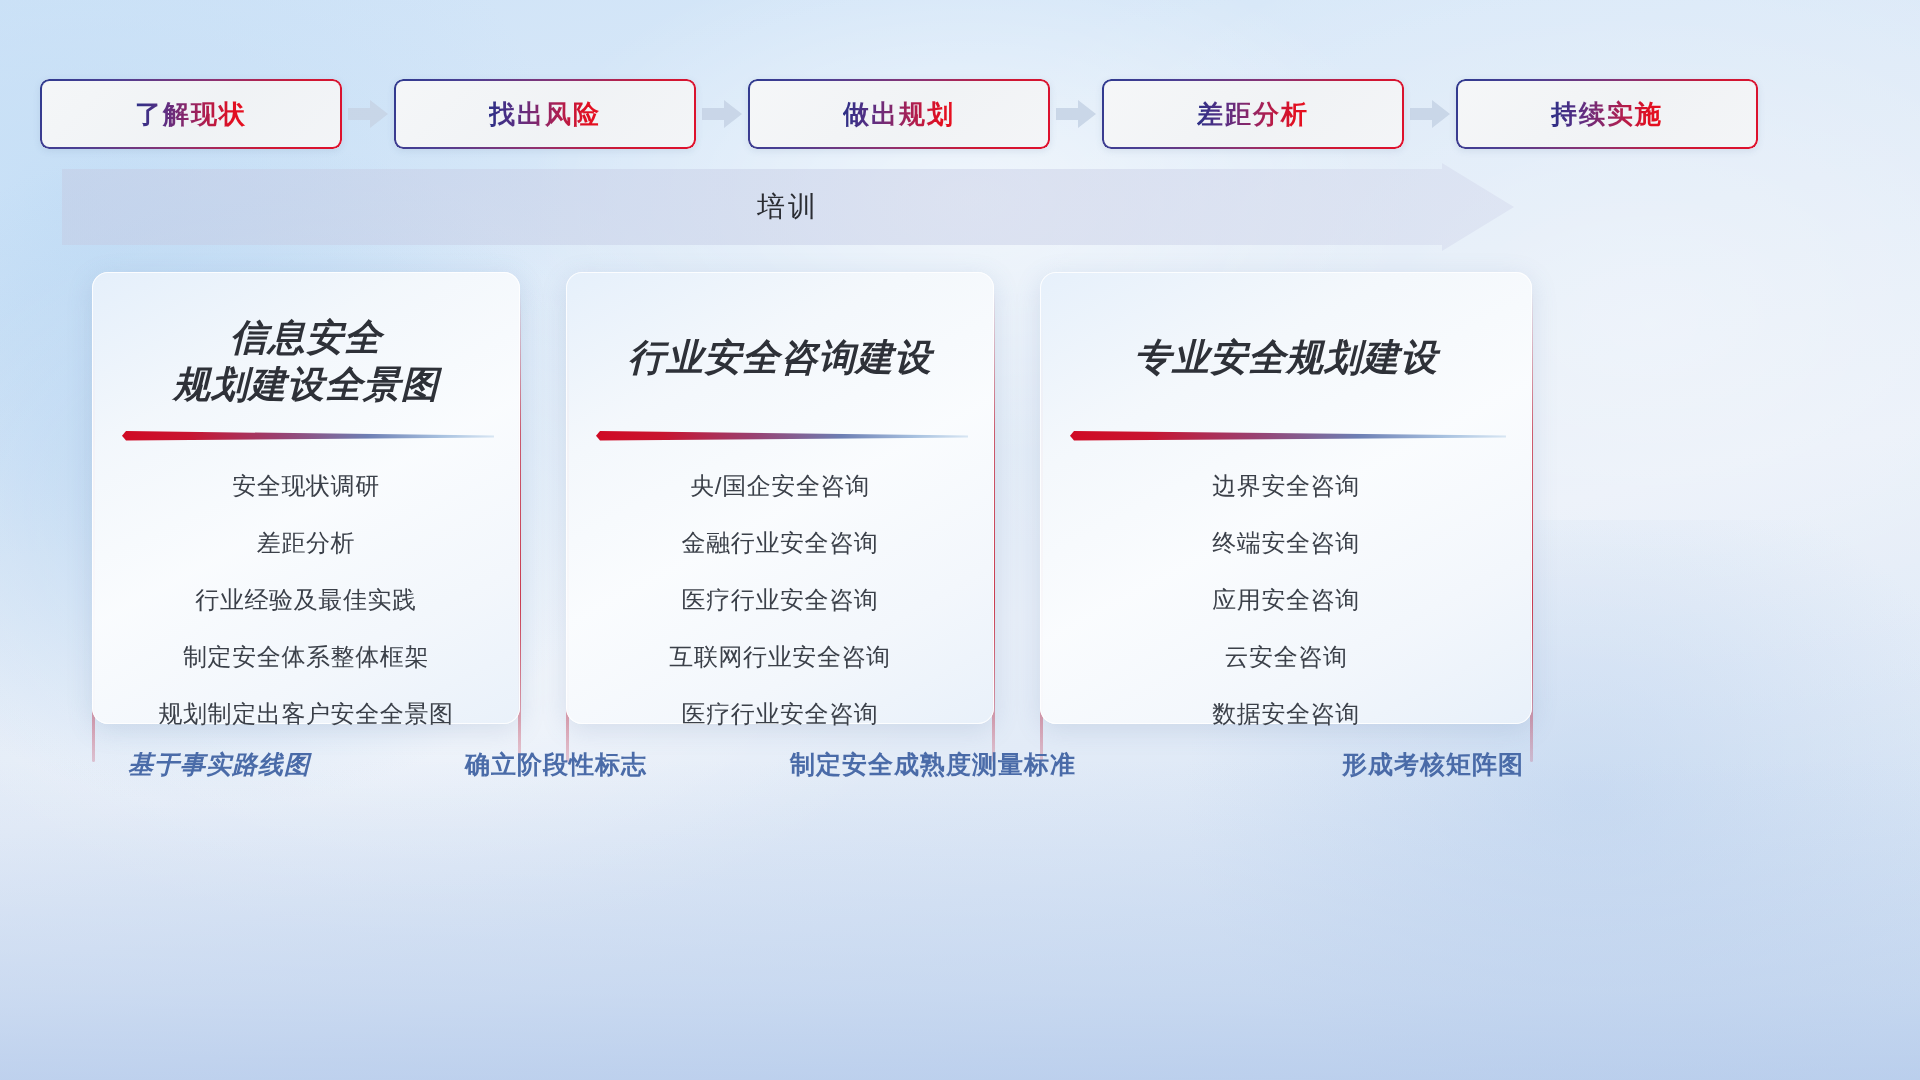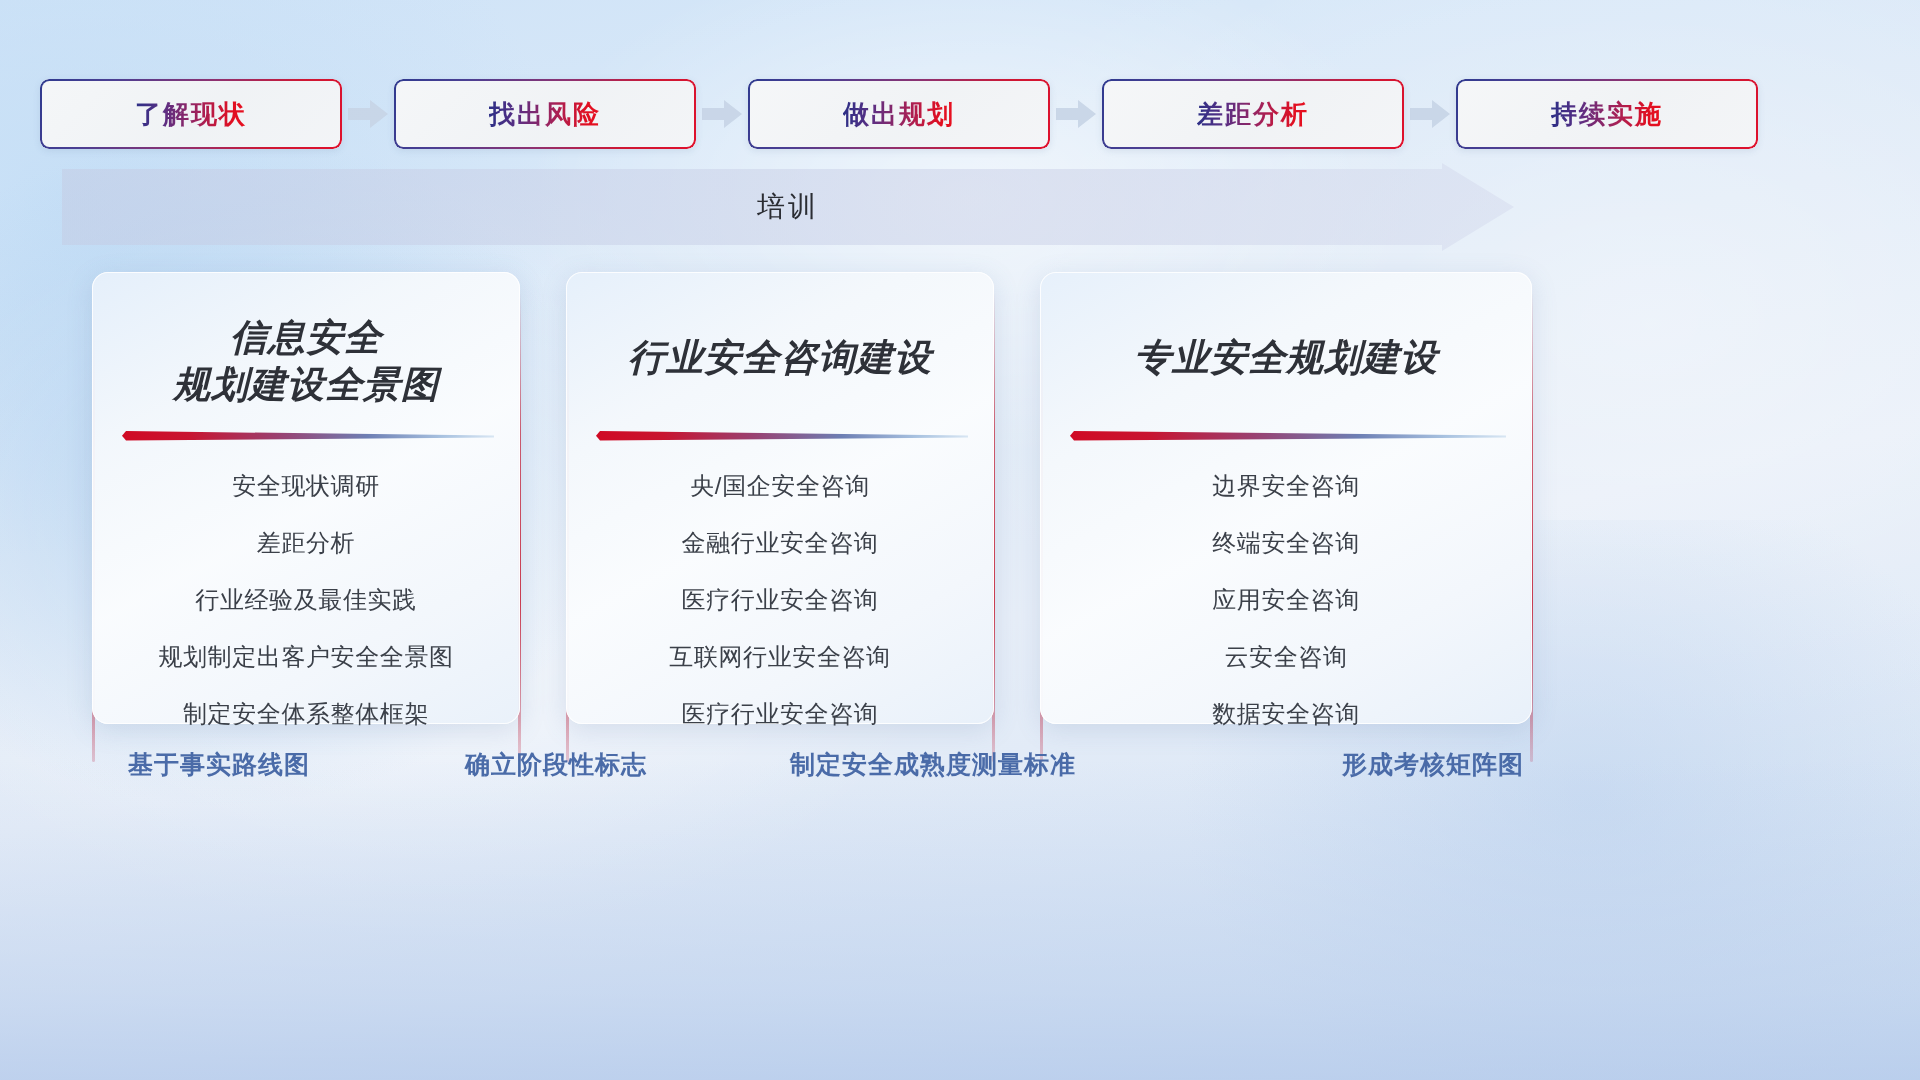--- a/index.html
+++ b/index.html
@@ -114,21 +114,21 @@
     font-size:24px; color:#3b4049; font-weight:400; letter-spacing:0.6px; line-height:1.5;
   }
 
   
   .bottom{
     position:absolute; left:0; top:748px; width:1920px; height:40px;
   }
   .blabel{
     position:absolute; top:0; font-size:25px; font-weight:700; color:#4a6ba8; letter-spacing:1px; white-space:nowrap;
   }
-  .bl0{ left:128px; }
+  .bl0{ left:128px;font-style:italic; }
   .bl1{ left:465px; }
   .bl2{ left:790px; }
   .bl3{ left:1342px; }
 </style>
 </head>
 <body>
 
 <div class="bgwash w1"></div>
 <div class="bgwash w2"></div>
 <div class="bgwash w3"></div>
@@ -203,22 +203,22 @@
             <stop offset="100%" stop-color="#d8e6f3"></stop>
           </linearGradient>
         </defs>
         <path d="M4 4 L372 8.6 L372 10.4 L4 13.6 L0 8.8 Z" fill="url(#g1)"></path>
       </svg>
     </div>
     <div class="card-list">
       <div class="li">安全现状调研</div>
       <div class="li">差距分析</div>
       <div class="li">行业经验及最佳实践</div>
+      <div class="li">制定安全体系整体框架</div>
       <div class="li">规划制定出客户安全全景图</div>
-      <div class="li">制定安全体系整体框架</div>
     </div>
   </div>
 
   <div class="edge l" style="left:566px;"></div>
   <div class="edge r" style="left:992px;"></div>
   <div class="card c2">
     <div class="card-title">
       <div>行业安全咨询建设</div>
     </div>
     <div class="divider">

